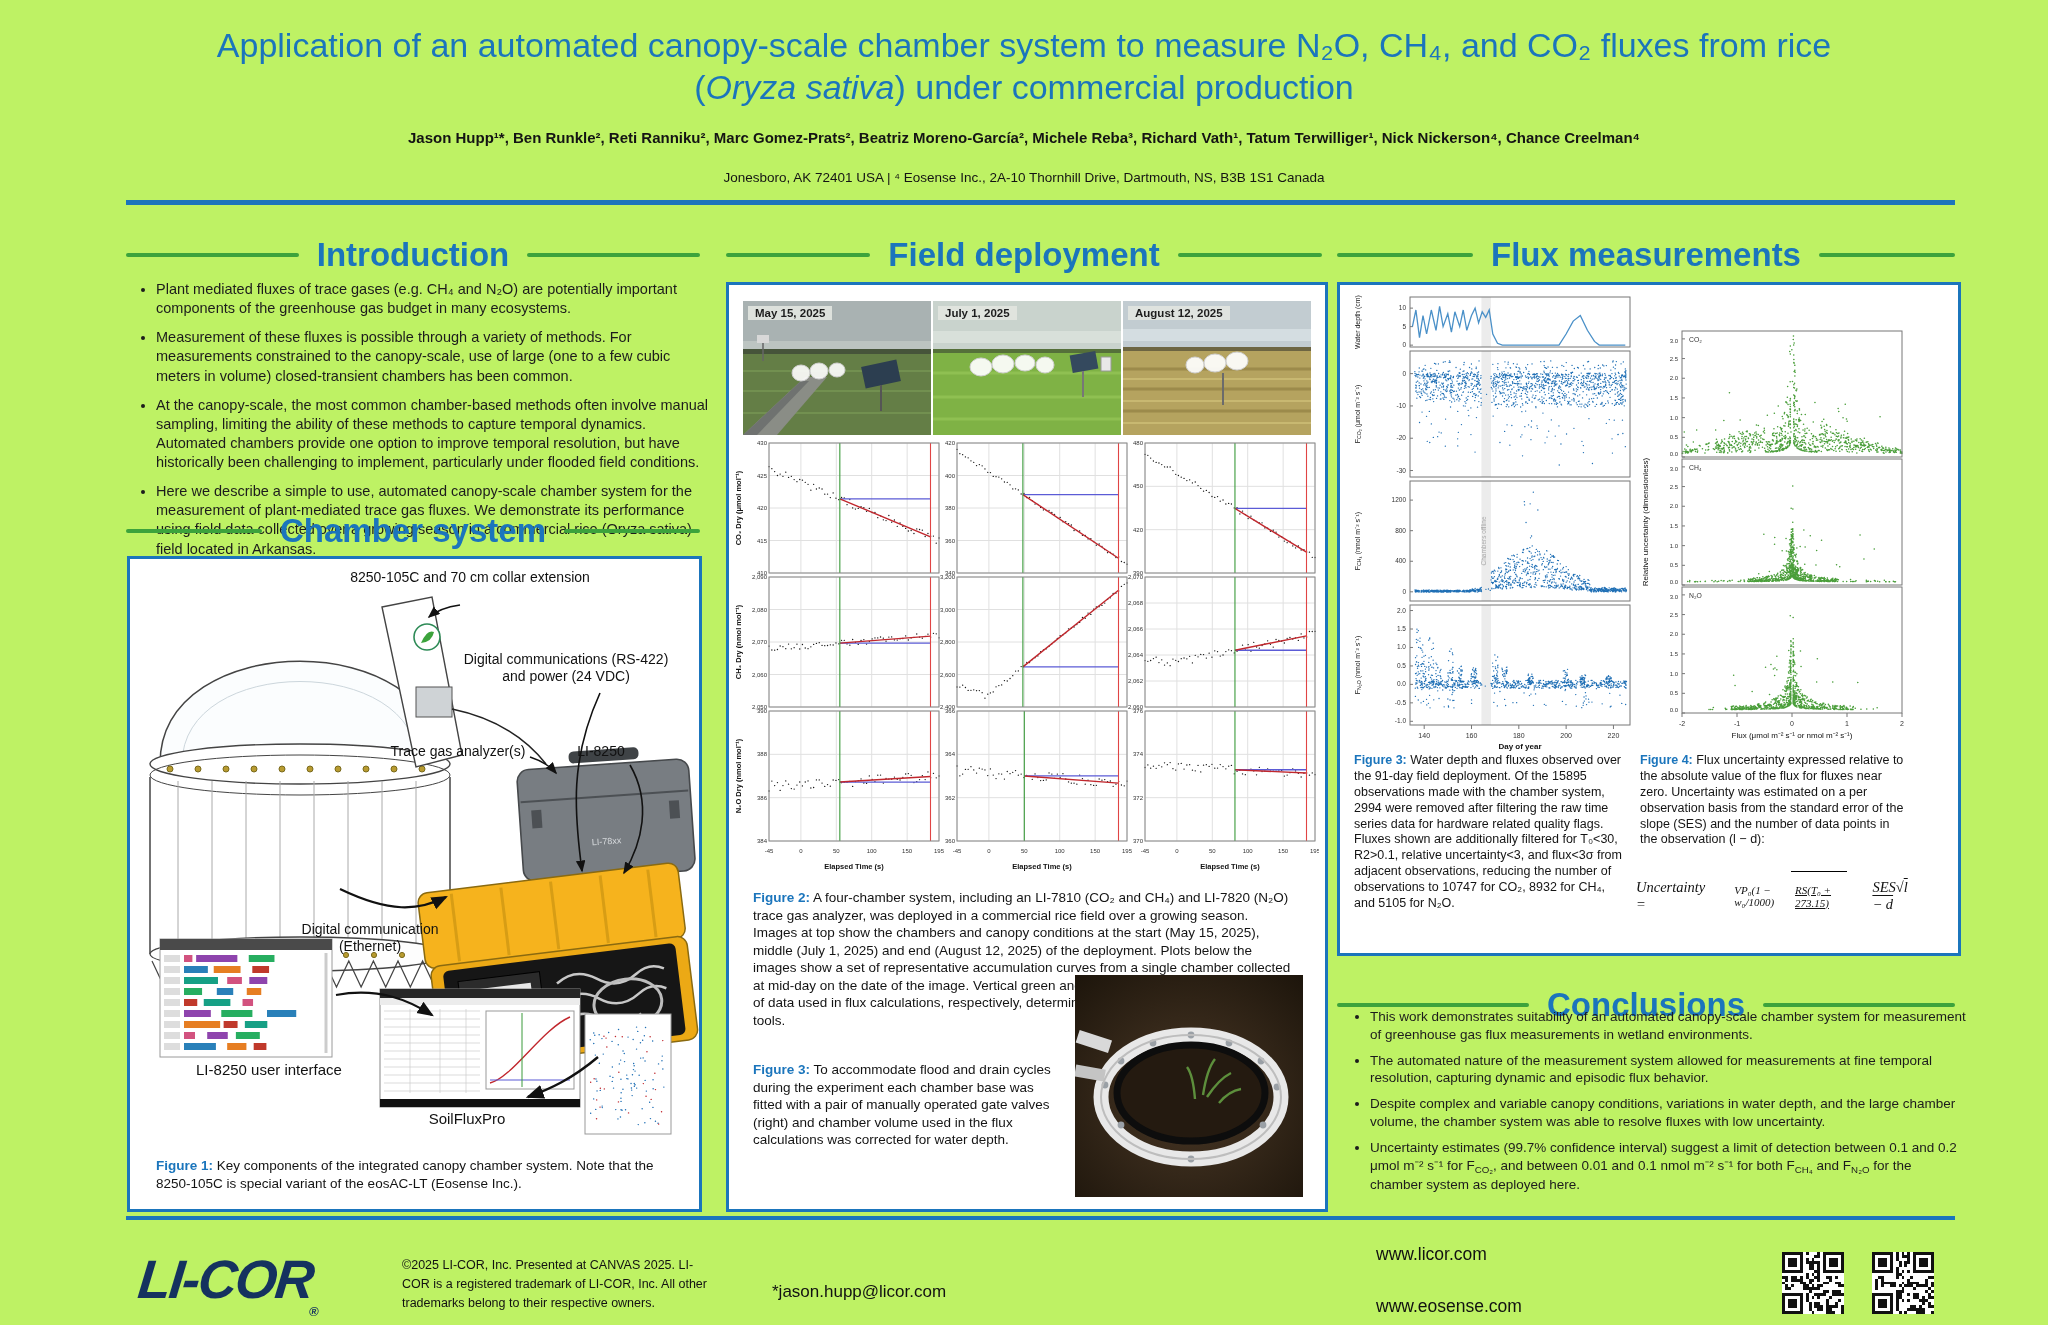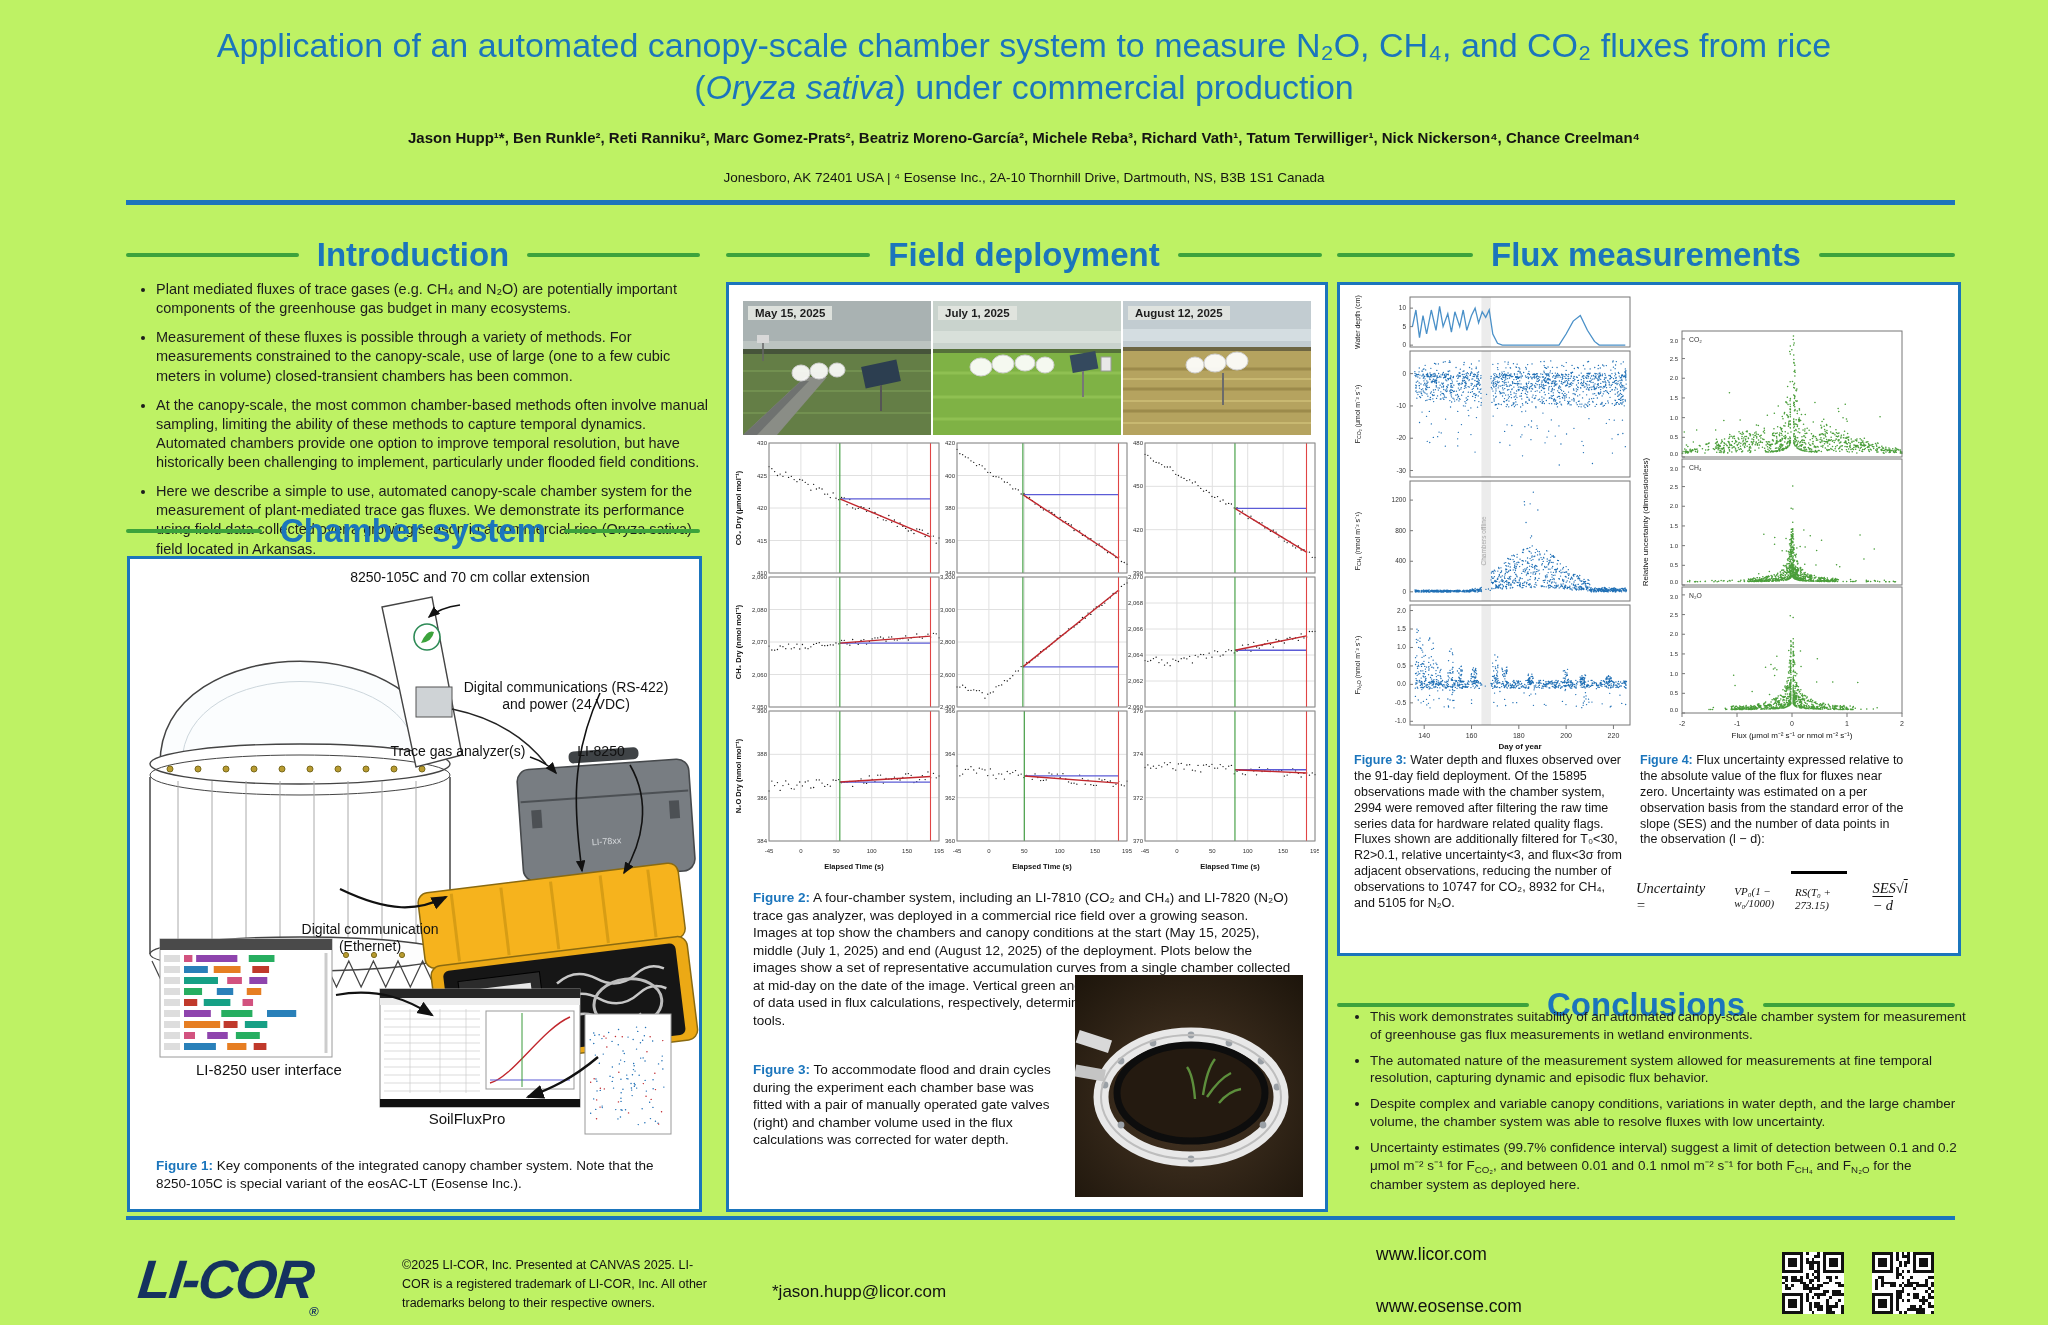--- a/index.html
+++ b/index.html
@@ -23,21 +23,21 @@
   .cap .lead{color:#1b75bc;font-weight:bold;}
   .lbl{position:absolute;font-size:14px;line-height:1.18;text-align:center;color:#111;}
   .photo{position:absolute;top:16px;height:134px;width:188px;overflow:hidden;}
   .chip{position:absolute;top:5px;left:5px;background:rgba(226,229,224,.9);padding:1px 7px;
     font-size:11.5px;font-weight:bold;color:#1d1d1d;}
   .sub{font-size:72%;vertical-align:-0.28em;}
   .eq{display:flex;align-items:center;justify-content:center;gap:25px;
     font-family:"Liberation Serif",serif;font-style:italic;font-size:14.5px;color:#111;}
   .frac{display:inline-flex;align-items:center;font-size:11px;line-height:1.15;}
   .frac .num{padding:0 4px;}
-  .frac .den{border-top:3px solid #000000;padding:12px 4px;}
+  .frac .den{border-top:1px solid #000000;padding:12px 4px;text-decoration:underline;}
   .ovl{text-decoration:overline;}
   .logo{font-style:italic;font-weight:900;font-size:54px;color:#15325f;letter-spacing:-2px;
     transform:skewX(-6deg);font-family:"Liberation Sans",sans-serif;}
   .logo .reg{font-size:13px;vertical-align:-18px;letter-spacing:0;}
   .url{font-size:17.5px;color:#111;}
   .email{font-size:17px;color:#111;}
   .copyright{font-size:12.5px;line-height:1.5;color:#111;}
   svg text{font-family:"Liberation Sans",sans-serif;}
 </style>
 </head>
@@ -249,21 +249,21 @@
         <path d="M330 46 C316 48, 306 52, 299 58" marker-end="url(#ah)"></path>
         <path d="M470 134 C440 200, 444 252, 452 312" marker-end="url(#ah)"></path>
         <path d="M400 198 C412 202, 420 207, 426 214" marker-end="url(#ah)"></path>
         <path d="M500 206 C522 244, 512 284, 494 314" marker-end="url(#ah)"></path>
         <path d="M210 330 C260 354, 288 352, 316 338" stroke-width="2.2" marker-end="url(#ah)"></path>
         <path d="M206 436 C250 428, 280 442, 302 456" stroke-width="2.2" marker-end="url(#ah)"></path>
         <path d="M468 498 C442 520, 420 530, 398 538" stroke-width="2.4" marker-end="url(#ah)"></path>
       </g>
     </svg>
     <div class="lbl" style="left:215px;top:10px;width:250px;">8250-105C and 70 cm collar extension</div>
-    <div class="lbl" style="left:322px;top:92px;width:228px;margin-top:28px;">Digital communications (RS-422) and power (24 VDC)</div>
+    <div class="lbl" style="left:322px;top:92px;width:228px;">Digital communications (RS-422) and power (24 VDC)</div>
     <div class="lbl" style="left:252px;top:184px;width:152px;">Trace gas analyzer(s)</div>
     <div class="lbl" style="left:436px;top:184px;width:70px;">LI-8250</div>
     <div class="lbl" style="left:166px;top:362px;width:148px;">Digital communication (Ethernet)</div>
     <div class="lbl" style="left:44px;top:502px;width:190px;font-size:15px;">LI-8250 user interface</div>
     <div class="lbl" style="left:282px;top:551px;width:110px;font-size:15px;">SoilFluxPro</div>
     <div class="abs cap" style="left:26px;right:26px;top:598px;font-size:13.5px;">
       <span class="lead">Figure 1:</span><span> Key components of the integrated canopy chamber system. Note that the 8250-105C is special variant of the eosAC-LT (Eosense Inc.).</span>
     </div>
   </div>
 

